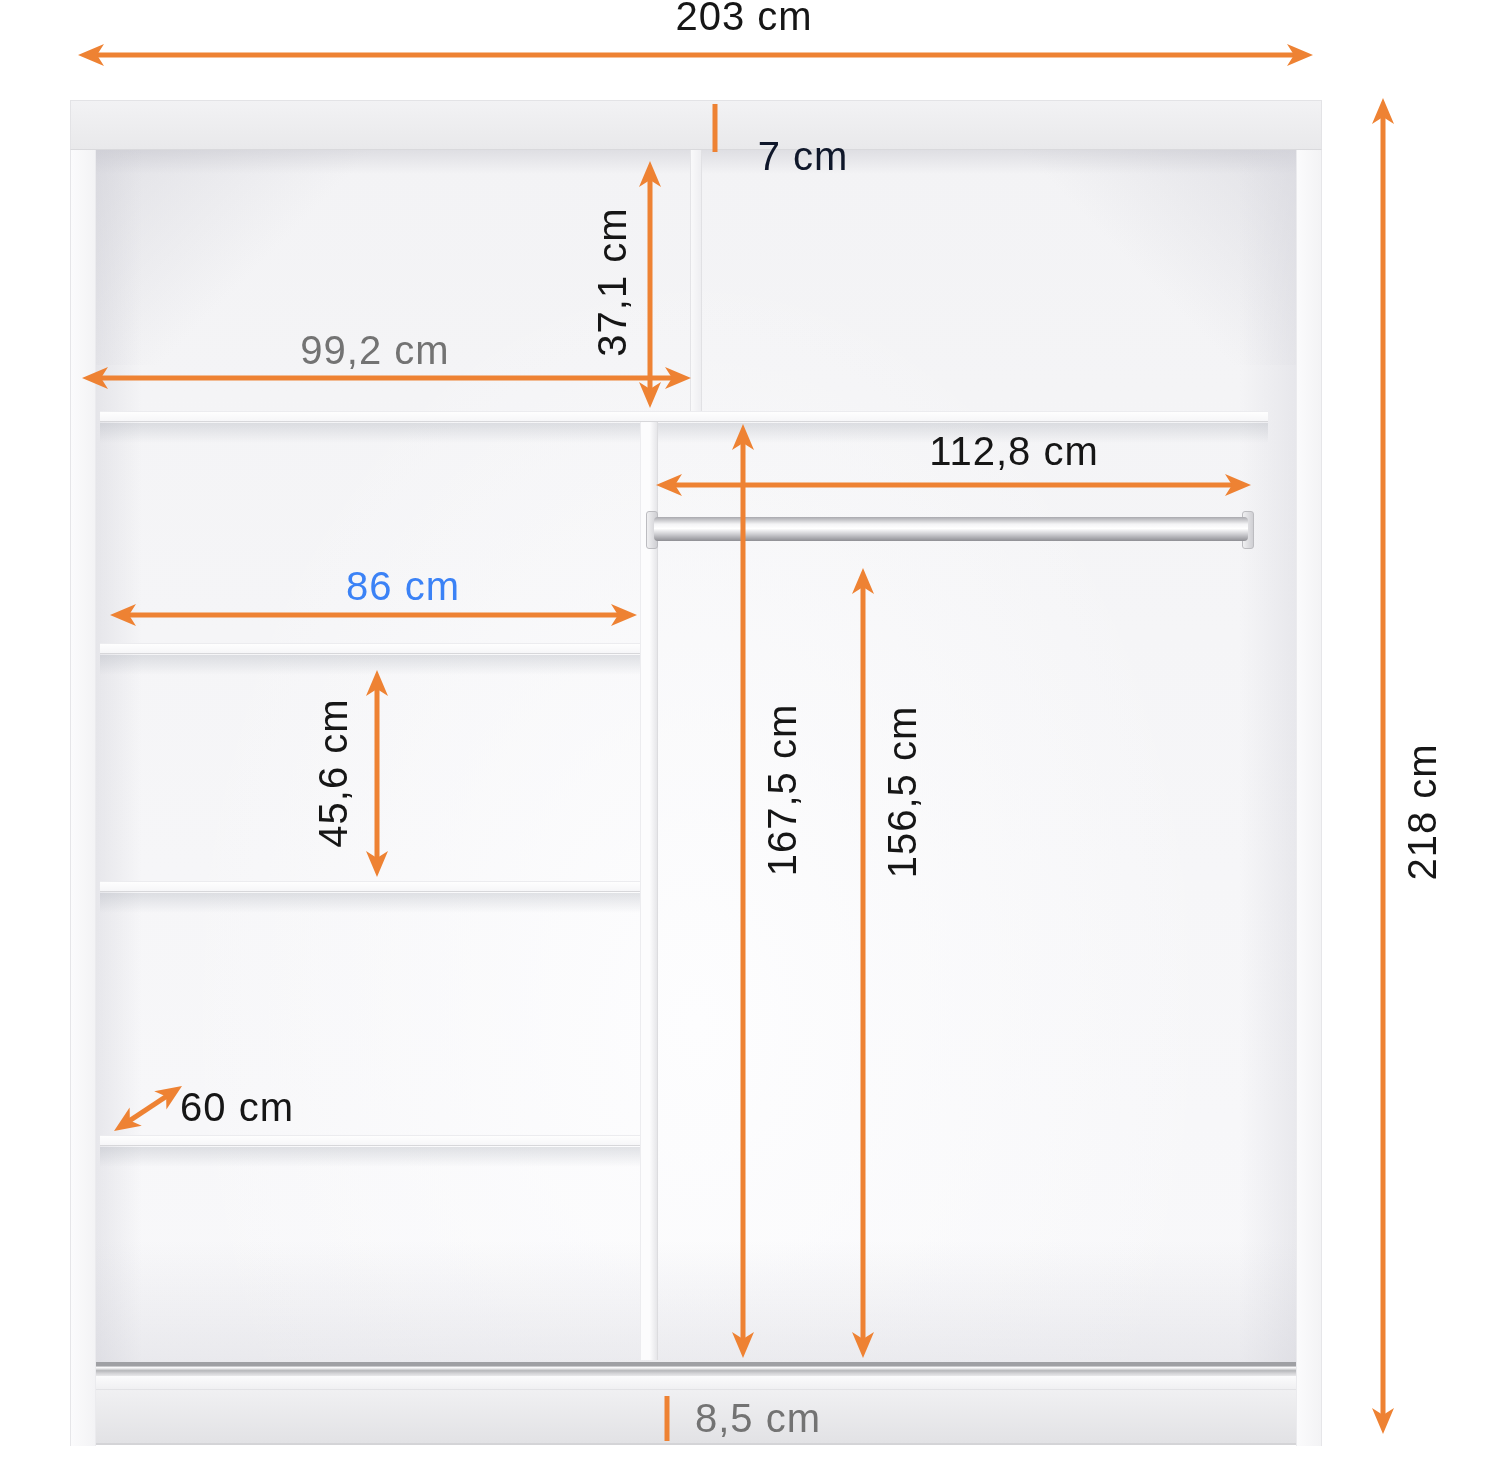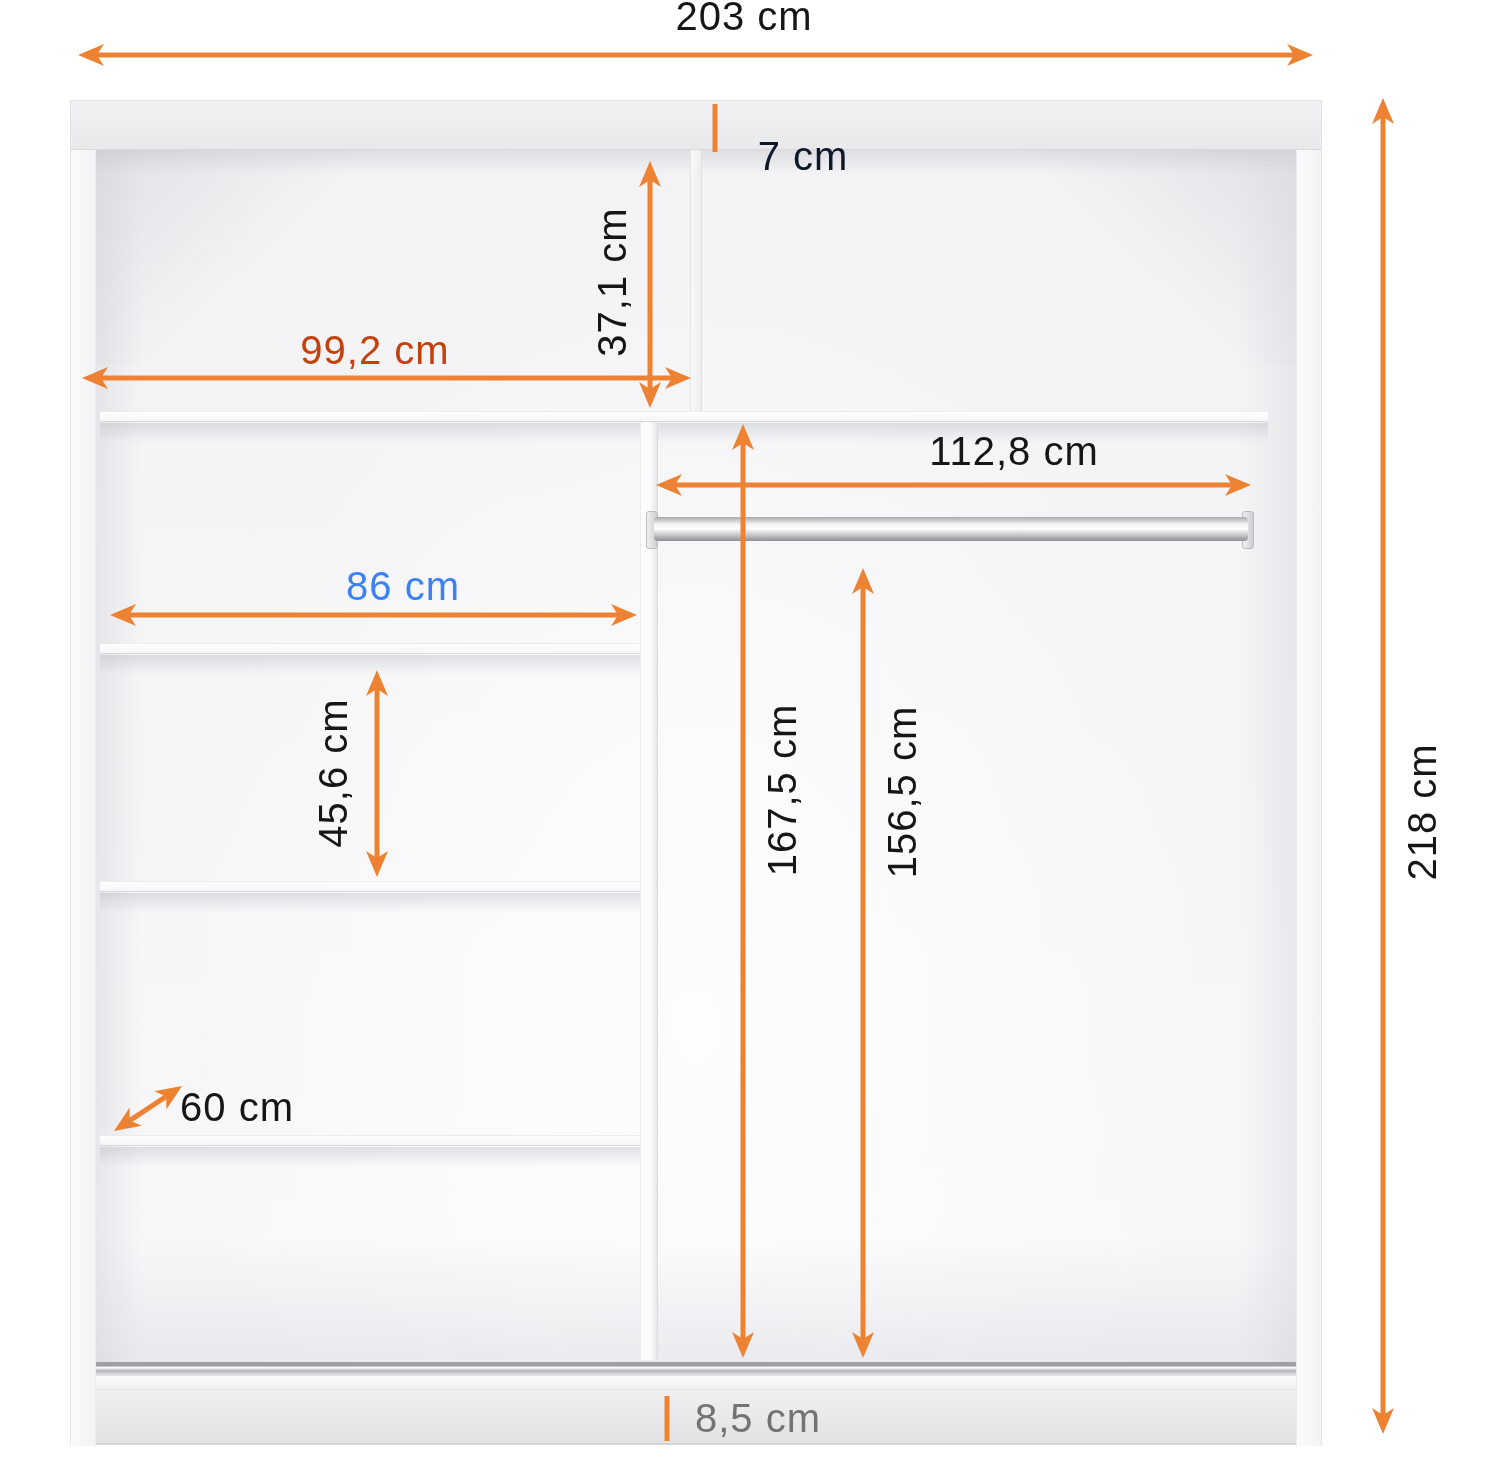--- a/index.html
+++ b/index.html
@@ -162,21 +162,21 @@
       <polygon points="863,1358 852,1332 863,1339 874,1332" fill="#ee8233"></polygon>
       <line x1="667" y1="1396" x2="667" y2="1441" stroke="#ee8233" stroke-width="5"></line>
       <line x1="1383" y1="115" x2="1383" y2="1417" stroke="#ee8233" stroke-width="5"></line>
       <polygon points="1383,98 1394,124 1383,117 1372,124" fill="#ee8233"></polygon>
       <polygon points="1383,1434 1372,1408 1383,1415 1394,1408" fill="#ee8233"></polygon>
     </svg>
 
   <div class="dim-label" style="left: 744px; top: 16px; color: rgb(22, 22, 22);">203 cm</div>
   <div class="dim-label" style="left: 803px; top: 128px; color: #0f172a; margin-top: 28px;">7 cm</div>
   <div class="dim-label rot" style="left: 612px; top: 282px; color: rgb(22, 22, 22);">37,1 cm</div>
-  <div class="dim-label" style="left: 375px; top: 350px; color: #c2410c;">99,2 cm</div>
+  <div class="dim-label" style="left: 375px; top: 350px; color: #737373;">99,2 cm</div>
   <div class="dim-label" style="left: 1014px; top: 451px; color: rgb(22, 22, 22); text-align: right;">112,8 cm</div>
   <div class="dim-label" style="left: 403px; top: 586px; color: #3b82f6;">86 cm</div>
   <div class="dim-label rot" style="left: 333px; top: 773px; color: rgb(22, 22, 22);">45,6 cm</div>
   <div class="dim-label" style="left: 237px; top: 1107px; color: rgb(22, 22, 22);">60 cm</div>
   <div class="dim-label rot" style="left: 782px; top: 790px; color: rgb(22, 22, 22);">167,5 cm</div>
   <div class="dim-label rot" style="left: 902px; top: 792px; color: rgb(22, 22, 22);">156,5 cm</div>
   <div class="dim-label" style="left: 758px; top: 1418px; color: #737373;">8,5 cm</div>
   <div class="dim-label rot" style="left: 1422px; top: 812px; color: rgb(22, 22, 22);">218 cm</div>
 </div>
 

